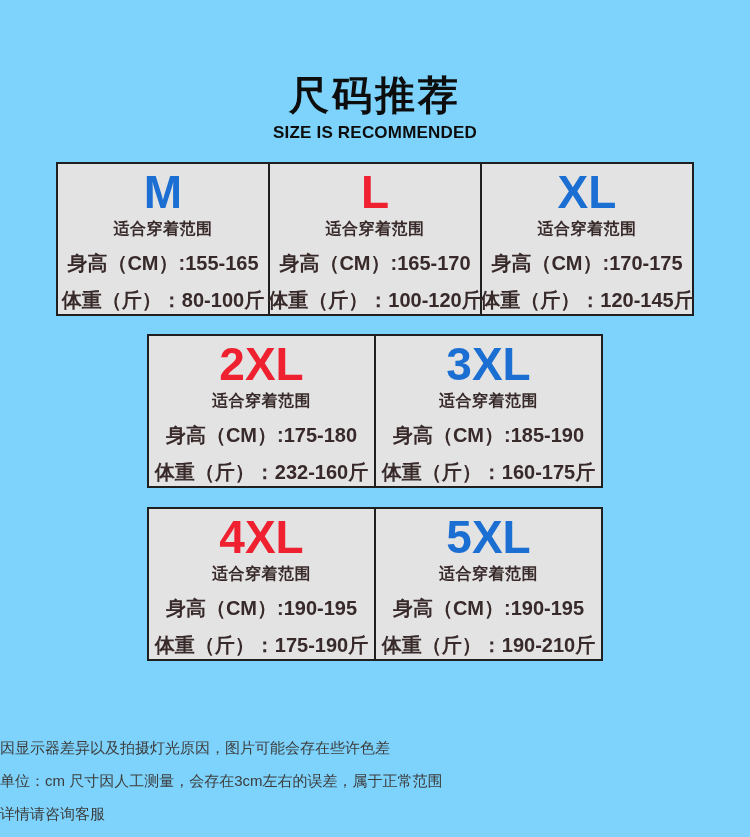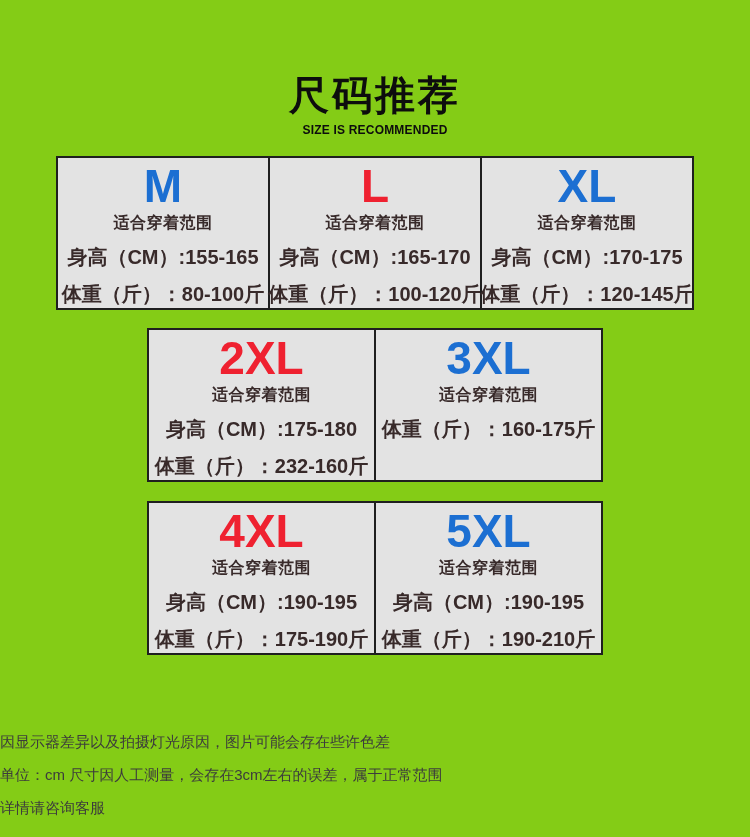--- a/index.html
+++ b/index.html
@@ -12,36 +12,36 @@
   }
   *{margin:0;padding:0;box-sizing:border-box;}
   html,body{background:#ffffff;}
   body{
     font-family:"Liberation Sans","DejaVu Sans",sans-serif;
     width:750px;
   }
   .page{
     width:750px;
     height:837px;
-    background:#84cc16;
+    background:#7dd3fc;
     overflow:hidden;
   }
   .title{
     margin-top:72px;
     text-align:center;
     font-size:40px;
     line-height:1.15;
     font-weight:900;
     letter-spacing:3px;
     color:#0d0d0d;
   }
   .subtitle{
     margin-top:5px;
     text-align:center;
-    font-size:12px;
+    font-size:17px;
     font-weight:800;
     letter-spacing:0.2px;
     color:#0d0d0d;
   }
   .row{
     display:flex;
     justify-content:center;
   }
   .row-1{margin-top:19px;}
   .row-2{margin-top:18px;}
@@ -125,20 +125,21 @@
     <div class="card">
       <div class="size-letter" data-color="red">2XL</div>
       <div class="fit-label">适合穿着范围</div>
       <div class="metric"><span>身高（CM）:</span><span>175-180</span></div>
       <div class="metric"><span>体重（斤）：</span><span>232-160斤</span></div>
     </div>
 
     <div class="card">
       <div class="size-letter" data-color="blue">3XL</div>
       <div class="fit-label">适合穿着范围</div>
+      <div class="metric"><span>身高（CM）:</span><span>185-190</span></div>
       <div class="metric"><span>体重（斤）：</span><span>160-175斤</span></div>
     </div>
 
   </div>
 
   <div class="row row-3">
 
     <div class="card">
       <div class="size-letter" data-color="red">4XL</div>
       <div class="fit-label">适合穿着范围</div>

